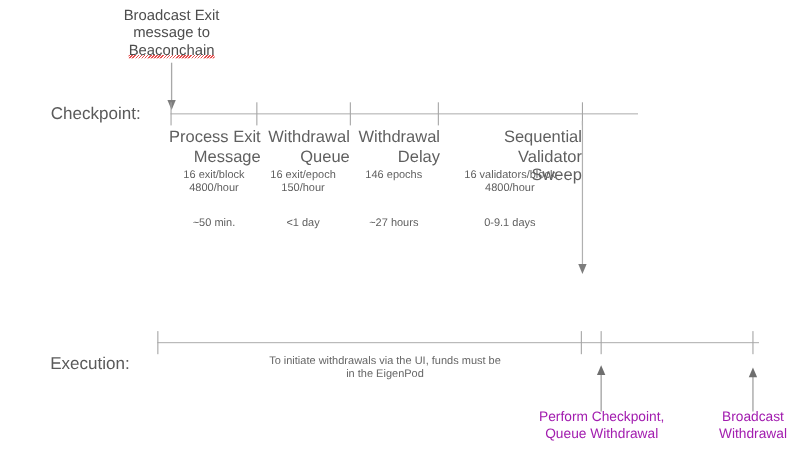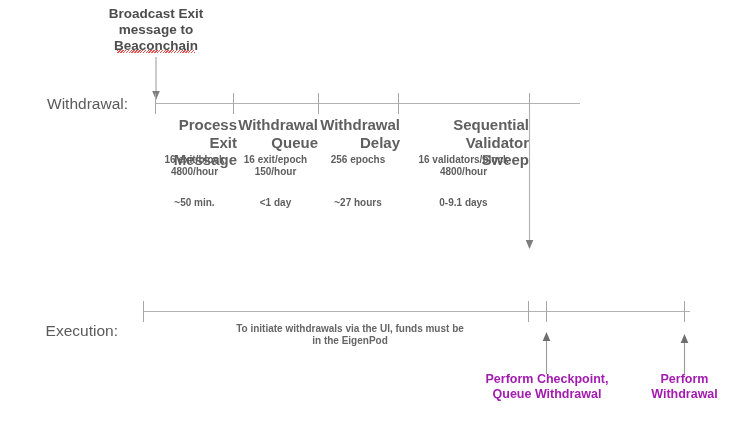--- a/index.html
+++ b/index.html
@@ -20,21 +20,20 @@
     overflow: hidden;
   }
 
   
   .txt {
     position: absolute;
     text-align: center;
     line-height: 1.18;
     color: #5c5c5c;
     white-space: pre-line;
-    font-weight: bold;
   }
   .row-label {
     position: absolute;
     font-size: 15.5px;
     color: #5a5a5a;
     text-align: right;
     line-height: 1;
     white-space: nowrap;
   }
   .title-txt {
@@ -104,21 +103,21 @@
   <div class="txt title-txt" style="left:92px; top:6px; width:128px;">Broadcast Exit
 message to
 Beaconchain</div>
   <div class="squiggle" style="left:117px; top:50px; width:78px;"></div>
 
   <svg class="arrow" width="14" height="44" style="left:149px; top:57px;">
     <line x1="7" y1="0" x2="7" y2="36" stroke="#a8a8a8" stroke-width="1.2"></line>
     <polygon points="7,43 3.2,34 10.8,34" fill="#7d7d7d"></polygon>
   </svg>
 
-  <div class="row-label" style="left:0px; top:96px; width:128px;">Withdrawal:</div>
+  <div class="row-label" style="left:0px; top:96px; width:128px;">Checkpoint:</div>
 
   <div class="axis" style="left:155px; top:103px; width:425px;"></div>
 
   <div class="tick" style="left:155px; top:93px; height:21px;"></div>
   <div class="tick" style="left:233px; top:93px; height:21px;"></div>
   <div class="tick" style="left:318px; top:93px; height:21px;"></div>
   <div class="tick" style="left:398px; top:93px; height:21px;"></div>
   <div class="tick" style="left:529px; top:93px; height:21px;"></div>
 
   <div class="txt stage-title" style="left:152px; top:116px; width:85px;">Process Exit
@@ -128,21 +127,21 @@
   <div class="txt stage-time" style="left:152px; top:197px; width:85px;">~50 min.</div>
 
   <div class="txt stage-title" style="left:233px; top:116px; width:85px;">Withdrawal
 Queue</div>
   <div class="txt stage-rate" style="left:233px; top:154px; width:85px;">16 exit/epoch
 150/hour</div>
   <div class="txt stage-time" style="left:233px; top:197px; width:85px;">&lt;1 day</div>
 
   <div class="txt stage-title" style="left:316px; top:116px; width:84px;">Withdrawal
 Delay</div>
-  <div class="txt stage-rate" style="left:316px; top:154px; width:84px;">256 epochs</div>
+  <div class="txt stage-rate" style="left:316px; top:154px; width:84px;">146 epochs</div>
   <div class="txt stage-time" style="left:316px; top:197px; width:84px;">~27 hours</div>
 
   <div class="txt stage-title" style="left:398px; top:116px; width:131px;">Sequential Validator
 Sweep</div>
   <div class="txt stage-rate" style="left:398px; top:154px; width:131px;">16 validators/block
 4800/hour</div>
   <div class="txt stage-time" style="left:398px; top:197px; width:131px;">0-9.1 days</div>
 
   <svg class="arrow" width="14" height="140" style="left:523px; top:110px;">
     <line x1="6.5" y1="0" x2="6.5" y2="132" stroke="#b0b0b0" stroke-width="1.1"></line>
@@ -169,16 +168,16 @@
   </svg>
 
   <svg class="arrow" width="14" height="40" style="left:678px; top:334px;">
     <line x1="6.5" y1="40" x2="6.5" y2="6" stroke="#9a9a9a" stroke-width="1.1"></line>
     <polygon points="6.5,0 2.7,9 10.3,9" fill="#6e6e6e"></polygon>
   </svg>
 
   <div class="txt event-txt" style="left:470px; top:372px; width:154px;">Perform Checkpoint,
 Queue Withdrawal</div>
 
-  <div class="txt event-txt" style="left:637px; top:372px; width:95px;">Perform
+  <div class="txt event-txt" style="left:637px; top:372px; width:95px;">Broadcast
 Withdrawal</div>
 
 </div>
 
 </body></html>

